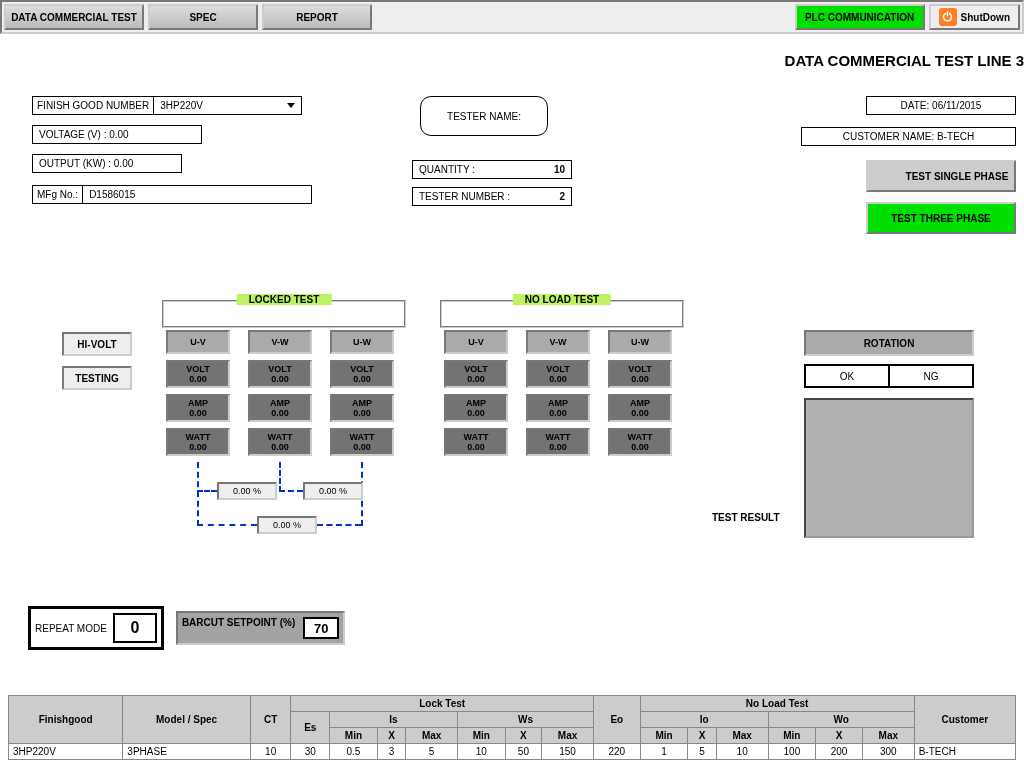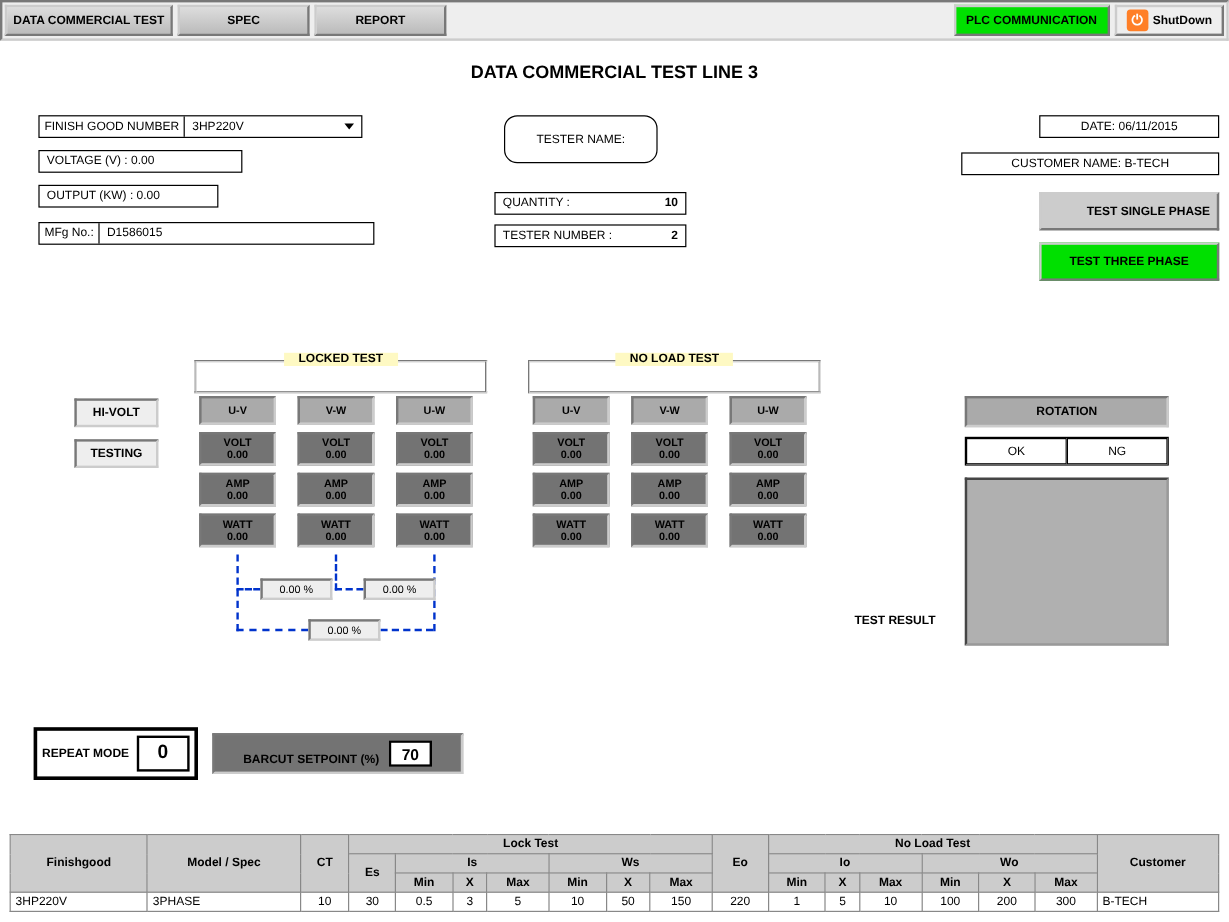--- a/index.html
+++ b/index.html
@@ -34,42 +34,42 @@
     font-weight: bold;
   }
   .btn.green { background: #00e000; }
   .btn.grey { background: #ccc; }
   .btn.shutdown { background: #eee; padding: 0 8px; gap: 4px; }
   .shutdown-icon {
     width: 18px; height: 18px; background: #ff7f27; border-radius: 3px;
     display:flex; align-items:center; justify-content:center;
     color:#fff; font-size:12px;
   }
-  .title { text-align: center; font-weight: bold; font-size: 15px; margin-top: 18px; }
+  .title { text-align: right; font-weight: bold; font-size: 15px; margin-top: 18px; }
 
   .field-box {
     border: 1px solid #000;
     background: #fff;
     font-size: 10px;
     padding: 3px 6px;
   }
   .dropdown {
     border: 1px solid #000;
     display: flex;
     align-items: center;
     font-size: 10px;
   }
   .dropdown .dl { padding: 3px 4px; border-right: 1px solid #000; }
   .dropdown .dv { flex:1; padding: 3px 6px; display:flex; justify-content:space-between; align-items:center; }
   .caret { width:0; height:0; border-left:4px solid transparent; border-right:4px solid transparent; border-top:5px solid #000; }
 
   .section { position:absolute; }
 
   .group-frame { position:absolute; border: 2px groove #ccc; }
-  .group-title { position:absolute; top:-8px; left:50%; transform:translateX(-50%); background:#fef9c3; padding:0 12px; font-size:10px; font-weight:bold; }
+  .group-title { position:absolute; top:-8px; left:50%; transform:translateX(-50%); background:#bef264; padding:0 12px; font-size:10px; font-weight:bold; }
 
   .cell {
     width: 64px; height: 28px;
     border: 2px inset #ccc;
     background: #737373;
     display:flex; flex-direction:column; align-items:center; justify-content:center;
     font-size:9px; font-weight:bold;
   }
   .cell.hdr { background:#aaa; height:24px; }
   .cell .lbl { font-size:9px; }
@@ -92,21 +92,21 @@
 
   .dash-line { position:absolute; border-top: 2px dashed #0033cc; }
   .dash-vline { position:absolute; border-left: 2px dashed #0033cc; }
 
   .rot-btn { border:2px inset #ccc; background:#aaa; height:26px; display:flex; align-items:center; justify-content:center; font-size:10px; font-weight:bold; cursor:pointer; }
   .okng { border:1px solid #000; background:#fff; height:22px; font-size:10px; display:flex; align-items:center; justify-content:center; cursor:pointer; }
   .result-box { border: 2px inset #999; background:#b0b0b0; }
 
   .blk-frame { border: 3px solid #000; padding:4px; display:flex; align-items:center; gap:6px; background:#fff; }
   .blk-val { border:2px solid #000; background:#fff; width:44px; height:30px; display:flex; align-items:center; justify-content:center; font-size:16px; font-weight:bold; }
-  .barcut { border:2px inset #ccc; background:#737373; padding:4px 24px; display:flex; align-items:flex-end; gap:8px; }
+  .barcut { border:2px inset #ccc; background:#a3a3a3; padding:4px 4px; display:flex; align-items:flex-start; gap:8px; }
   .barcut .bv { border:2px solid #000; background:#fff; width:36px; height:22px; display:flex; align-items:center; justify-content:center; font-size:13px; font-weight:bold; }
 
   .spec-table { position:absolute; left:8px; bottom:8px; width:1008px; border-collapse:collapse; font-size:10px; }
   .spec-table th, .spec-table td { border:1px solid #888; padding:2px 4px; text-align:center; }
   .spec-table th { background:#ccc; font-weight:bold; }
   .spec-table td { background:#fff; }
   .spec-table td.left { text-align:left; }
 </style>
 </head>
 <body>
@@ -289,21 +289,21 @@
   <div style="display:flex; border:1px solid #000;">
     <div class="okng" style="flex:1; border-right:1px solid #000;">OK</div>
     <div class="okng" style="flex:1;">NG</div>
   </div>
   <div class="result-box" style="width:170px; height:140px; margin-top:10px;"></div>
 </div>
 <div class="section" style="left:712px; top:512px; font-size:10px; font-weight:bold;">TEST RESULT</div>
 
 <div class="section" style="left:28px; top:606px; display:flex; gap:12px; align-items:center;">
   <div class="blk-frame">
-    <span style="font-size:10px; font-weight:bold;">REPEAT MODE</span>
+    <span style="font-size:10px; font-weight:normal;">REPEAT MODE</span>
     <div class="blk-val">0</div>
   </div>
   <div class="barcut">
     <span style="font-size:10px; font-weight:bold;">BARCUT SETPOINT (%)</span>
     <div class="bv">70</div>
   </div>
 </div>
 
 <table class="spec-table">
   <thead>

